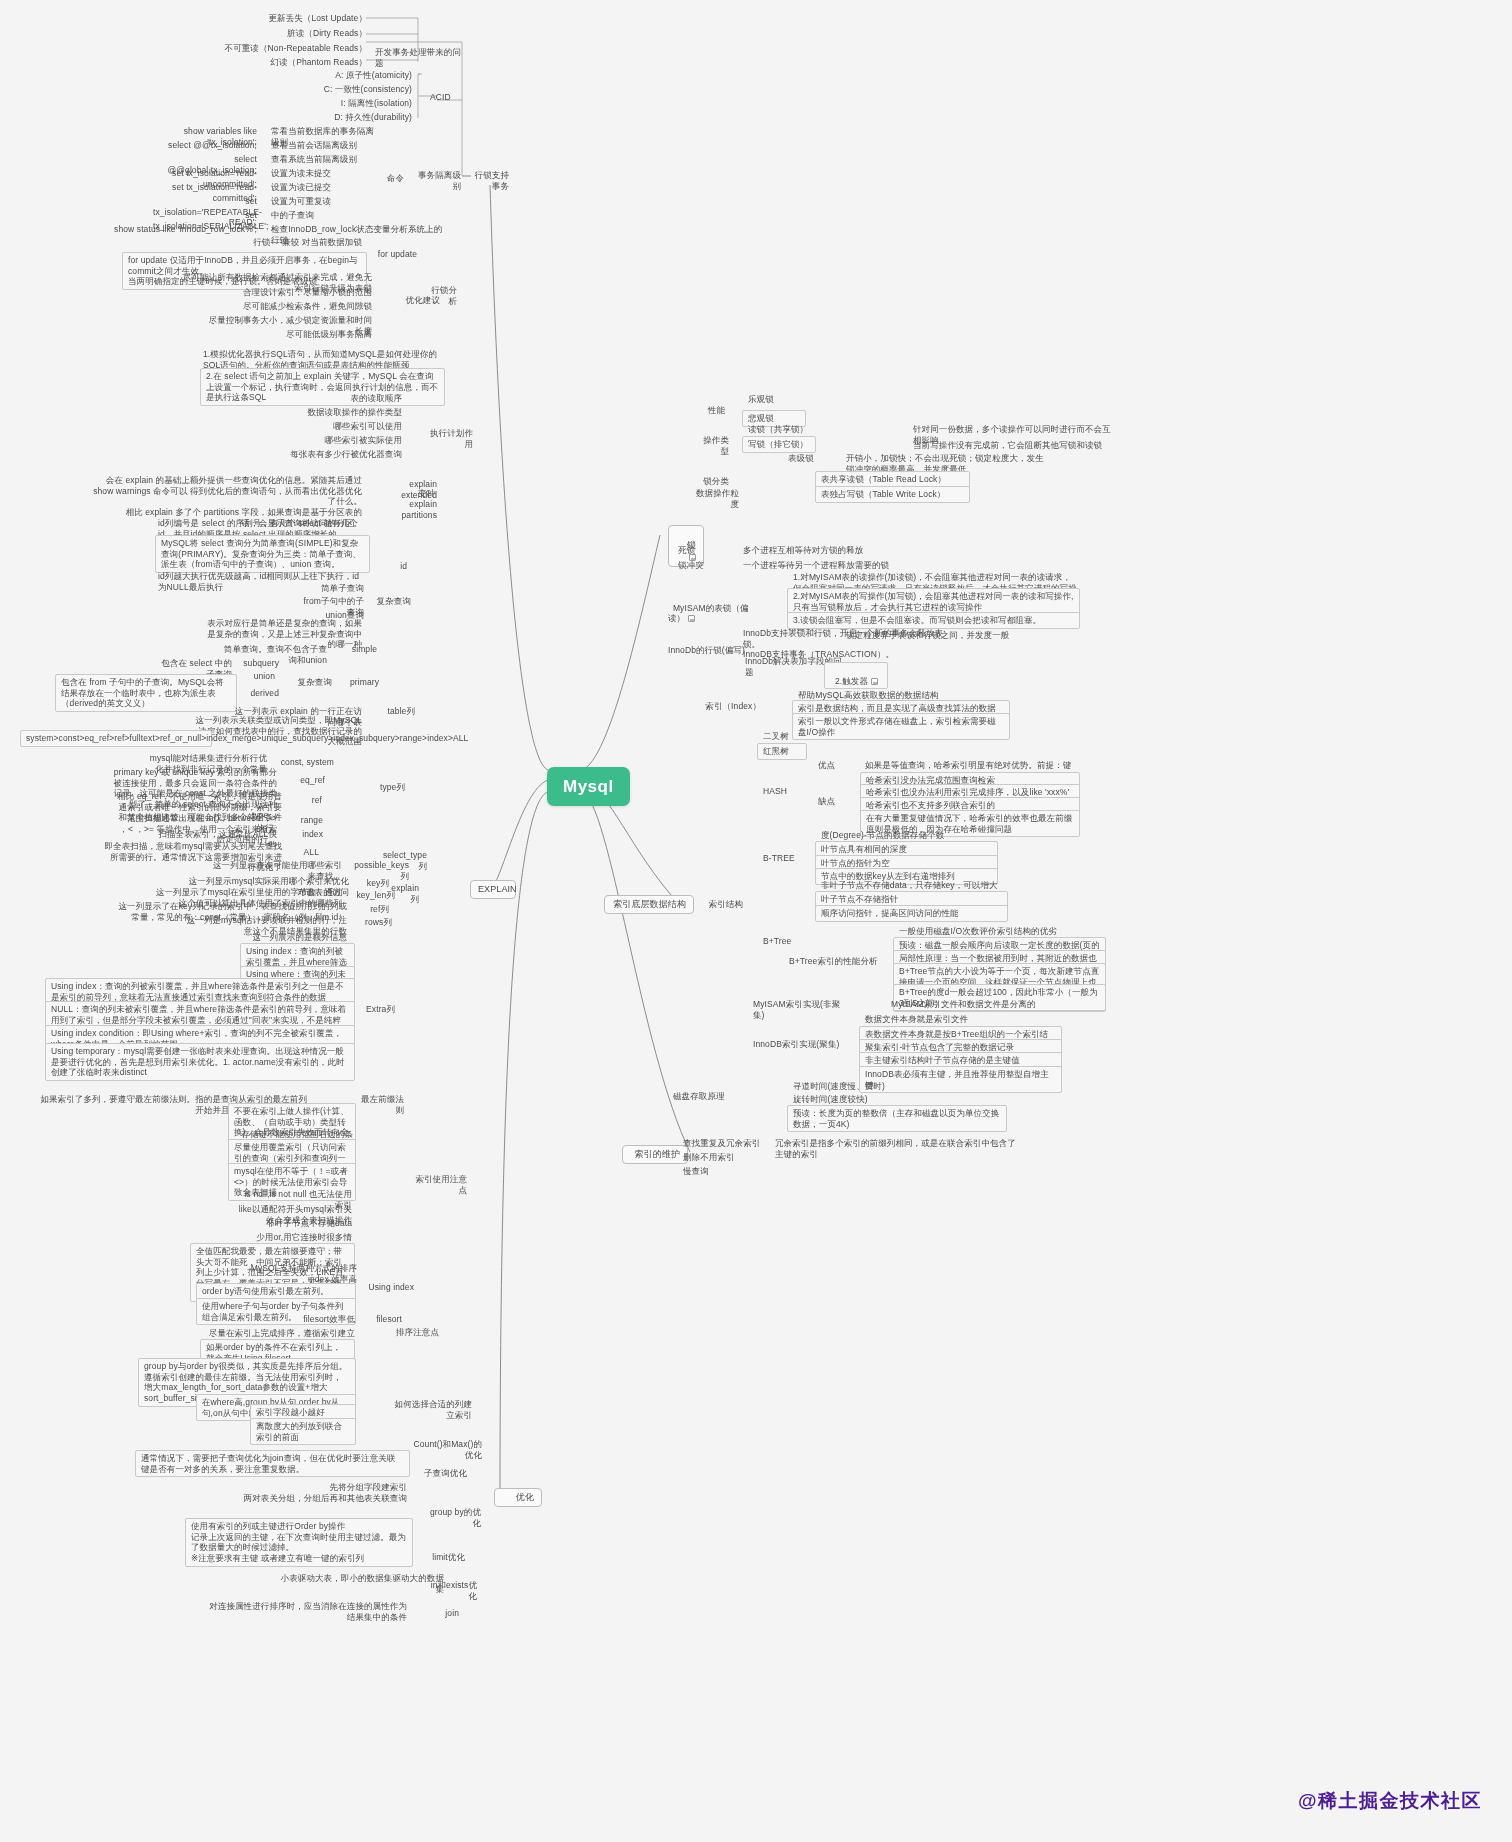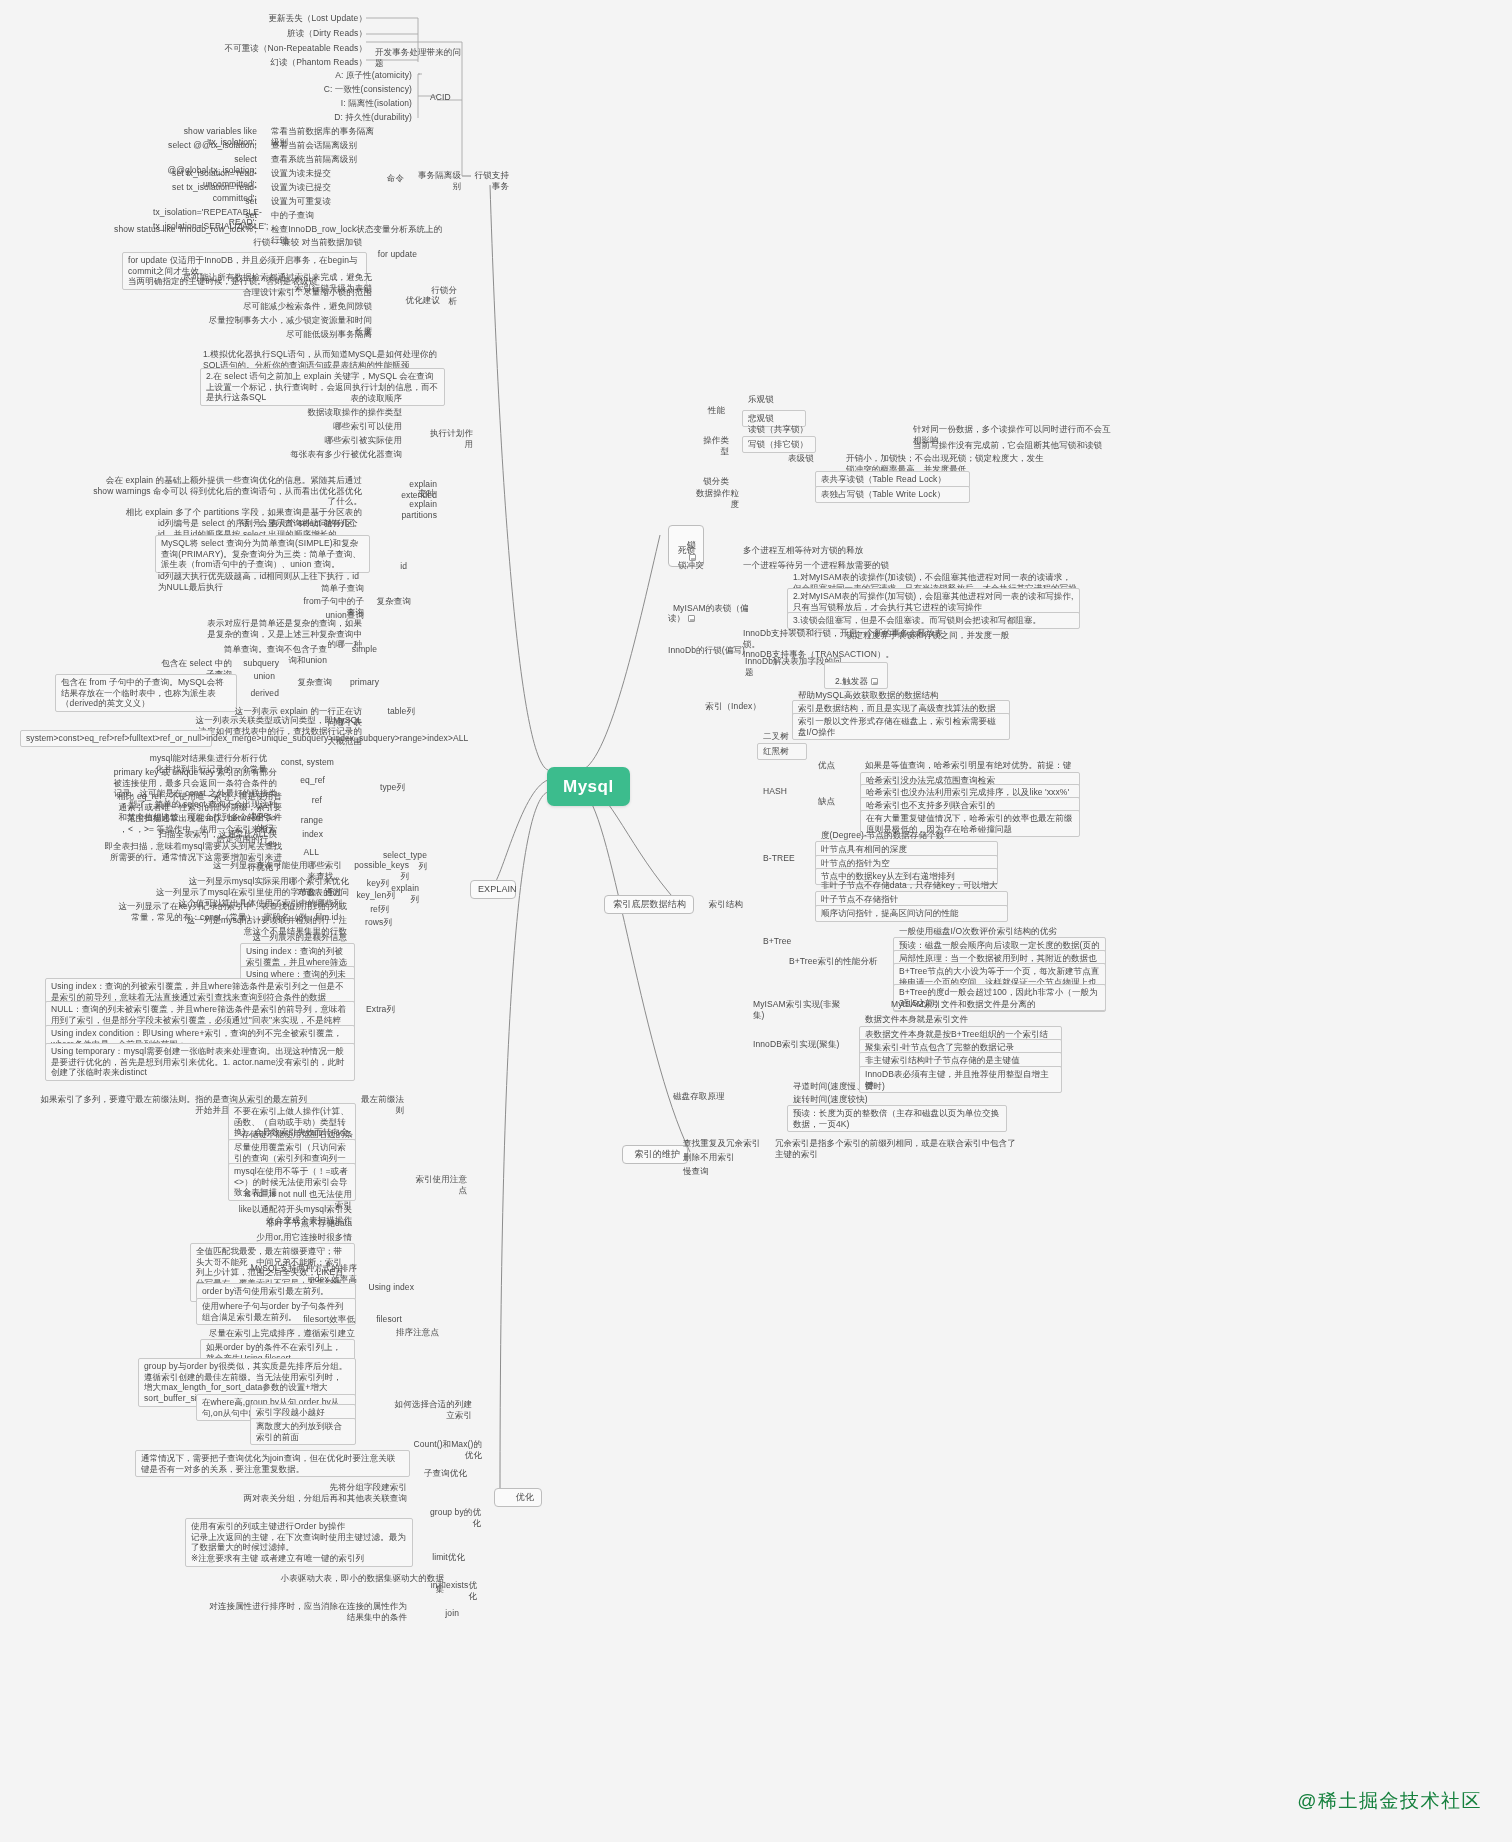--- a/index.html
+++ b/index.html
@@ -64,23 +64,23 @@
   .icon-sq::after{
     content:"";
     position:absolute;left:1px;top:3px;
     width:4px;height:2px;
     background:#b5b5b5;
   }
   .watermark {
     position:absolute;
     right:30px; bottom:28px;
     font-size:19px;
-    color:#15803d;
+    color:#4c1d95;
     letter-spacing:1.5px;
-    font-weight:400;
+    font-weight:700;
   }
 </style>
 </head>
 <body>
 
 <div id="canvas">
 
 <svg class="links" viewBox="0 0 1512 1842">
   <g stroke="#8c8c8c" stroke-width="1" fill="none">
 

